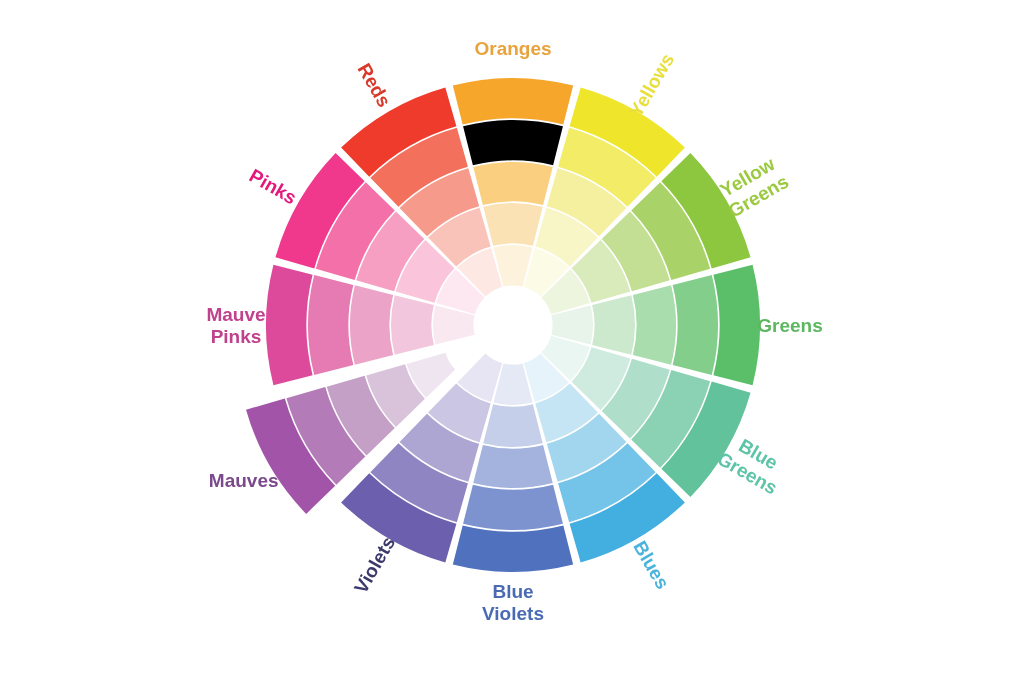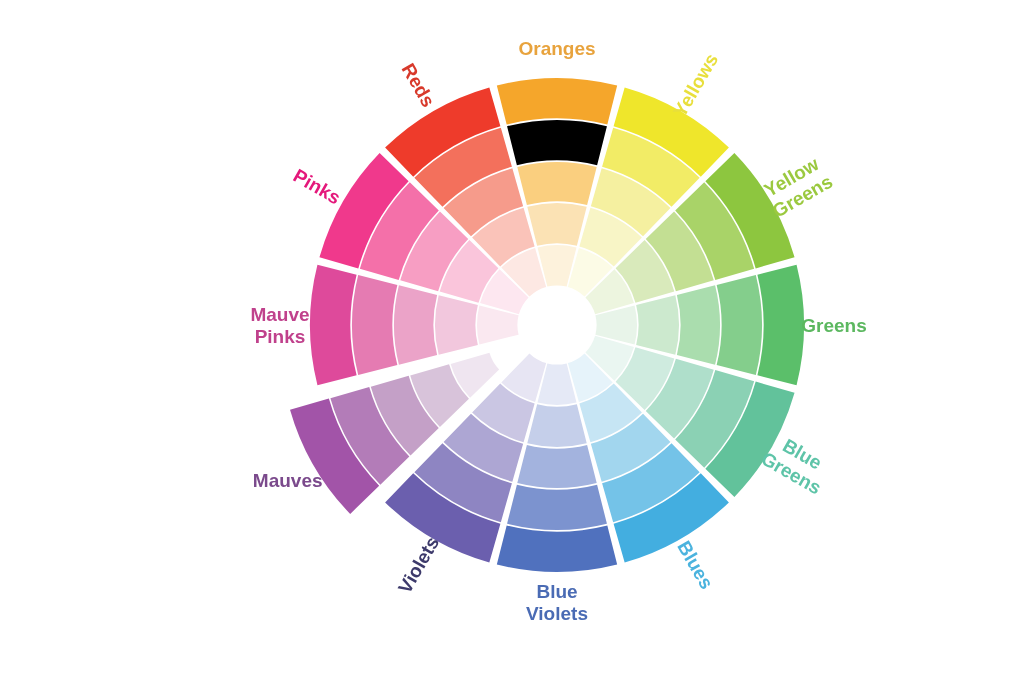--- a/index.html
+++ b/index.html
@@ -3,21 +3,21 @@
 <meta charset="utf-8">
 <style>
   html,body{margin:0;padding:0;}
   body{
     width:1024px;height:683px;
     background:#ffffff;
     font-family:"Liberation Sans", sans-serif;
     overflow:hidden;
     position:relative;
   }
-  #stage{position:absolute;left:0;top:0;width:836px;height:683px;padding-left:44px;}
+  #stage{position:absolute;left:0;top:0;width:836px;height:683px;}
   svg{display:block;}
   .wheel-label{
     font-weight:bold;
     font-family:"Liberation Sans", sans-serif;
     white-space:pre;
   }
 </style>
 </head>
 <body>
 

